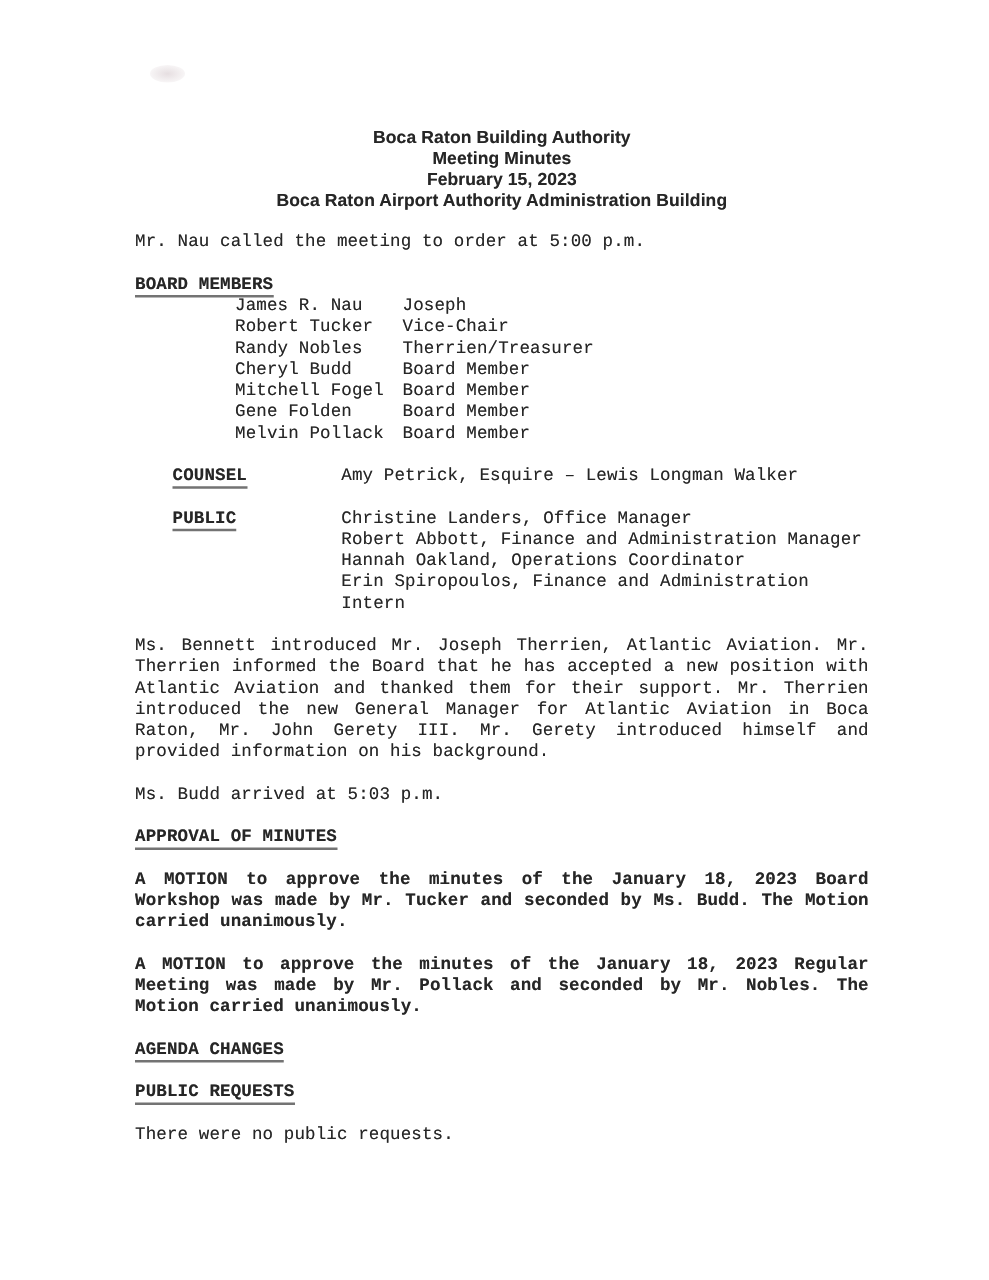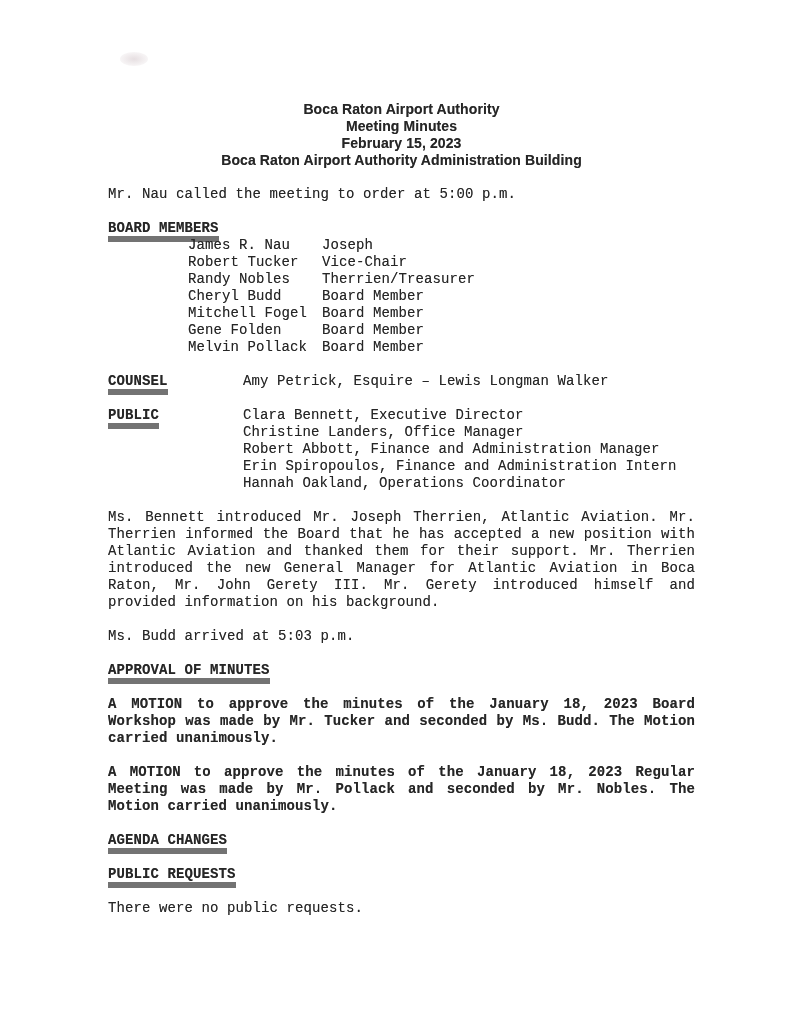--- a/index.html
+++ b/index.html
@@ -30,38 +30,38 @@
     border-radius: 50%;
     background: radial-gradient(ellipse at center, rgba(205,190,195,0.5), rgba(255,255,255,0));
   }
   .doc-header {
     text-align: center;
     font-weight: bold;
   }
   .block { margin-top: 17px; font-family: Liberation Mono, monospace; }
   .u {
     font-weight: bold;
-    border-bottom: 6px solid #737373;
+    border-bottom: 2px solid #737373;
   }
   .member-table { margin-left: 80px; }
   .member-row { display: flex; }
   .member-name { width: 134px; flex: none; }
   .labeled-row { display: flex; }
-  .label-col { width: 135px; flex: none; }
+  .label-col { width: 135px; flex: none; margin-left: 30px; }
   .justify { text-align: justify; }
   .bold { font-weight: bold; }
 </style>
 </head>
 <body>
 
 <div class="page">
   <div class="scan-artifact"></div>
 
   <header class="doc-header">
-    <div>Boca Raton Airport Authority</div>
+    <div>Boca Raton Building Authority</div>
     <div>Meeting Minutes</div>
     <div>February 15, 2023</div>
     <div>Boca Raton Airport Authority Administration Building</div>
   </header>
 
   <p class="block">Mr. Nau called the meeting to order at 5:00 p.m.</p>
 
   <section class="block">
     <div><span class="u">BOARD MEMBERS</span></div>
     <div class="member-table">
@@ -97,25 +97,24 @@
   </section>
 
   <section class="block labeled-row">
     <div class="label-col"><span class="u">COUNSEL</span></div>
     <div>Amy Petrick, Esquire – Lewis Longman Walker</div>
   </section>
 
   <section class="block labeled-row">
     <div class="label-col"><span class="u">PUBLIC</span></div>
     <div>
-      <div>Clara Bennett, Executive Director</div>
       <div>Christine Landers, Office Manager</div>
       <div>Robert Abbott, Finance and Administration Manager</div>
+      <div>Hannah Oakland, Operations Coordinator</div>
       <div>Erin Spiropoulos, Finance and Administration Intern</div>
-      <div>Hannah Oakland, Operations Coordinator</div>
     </div>
   </section>
 
   <p class="block justify">Ms. Bennett introduced Mr. Joseph Therrien, Atlantic Aviation.  Mr. Therrien informed the Board that he has accepted a new position with Atlantic Aviation and thanked them for their support.  Mr. Therrien introduced the new General Manager for Atlantic Aviation in Boca Raton, Mr. John Gerety III.  Mr. Gerety introduced himself and provided information on his background.</p>
 
   <p class="block">Ms. Budd arrived at 5:03 p.m.</p>
 
   <div class="block"><span class="u">APPROVAL OF MINUTES</span></div>
 
   <p class="block bold justify">A MOTION to approve the minutes of the January 18, 2023 Board Workshop was made by Mr. Tucker and seconded by Ms. Budd.  The Motion carried unanimously.</p>

